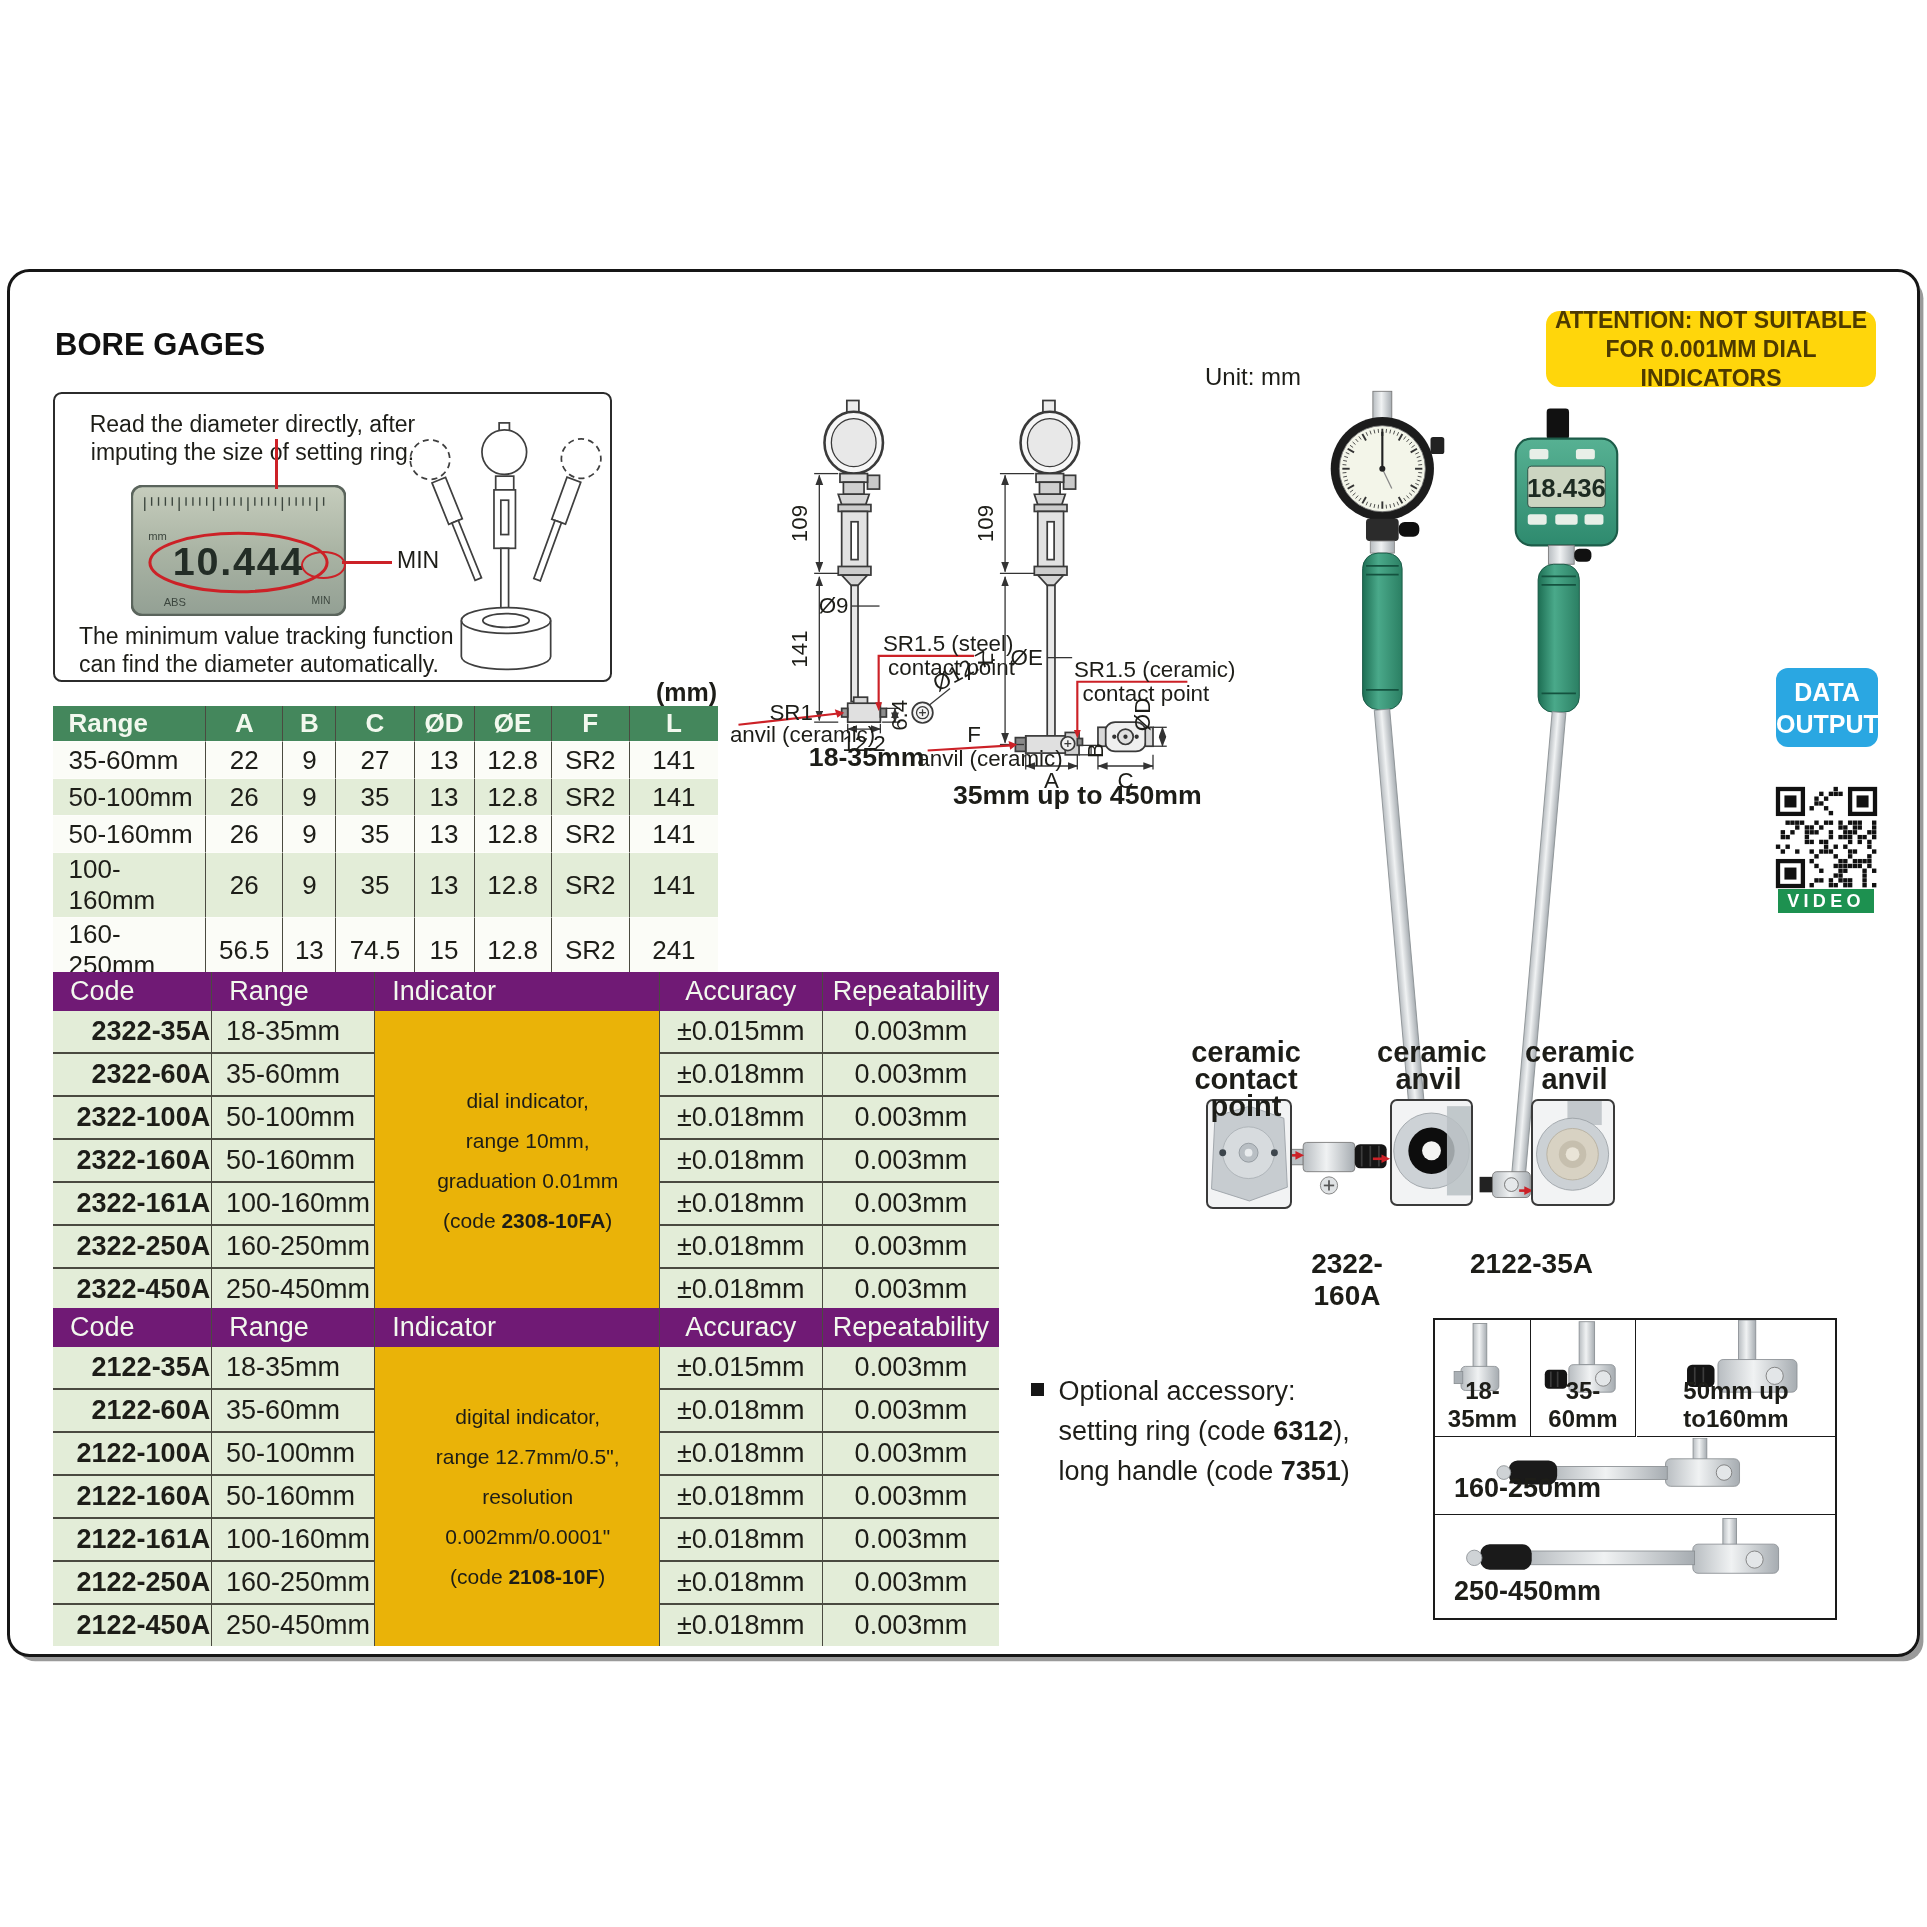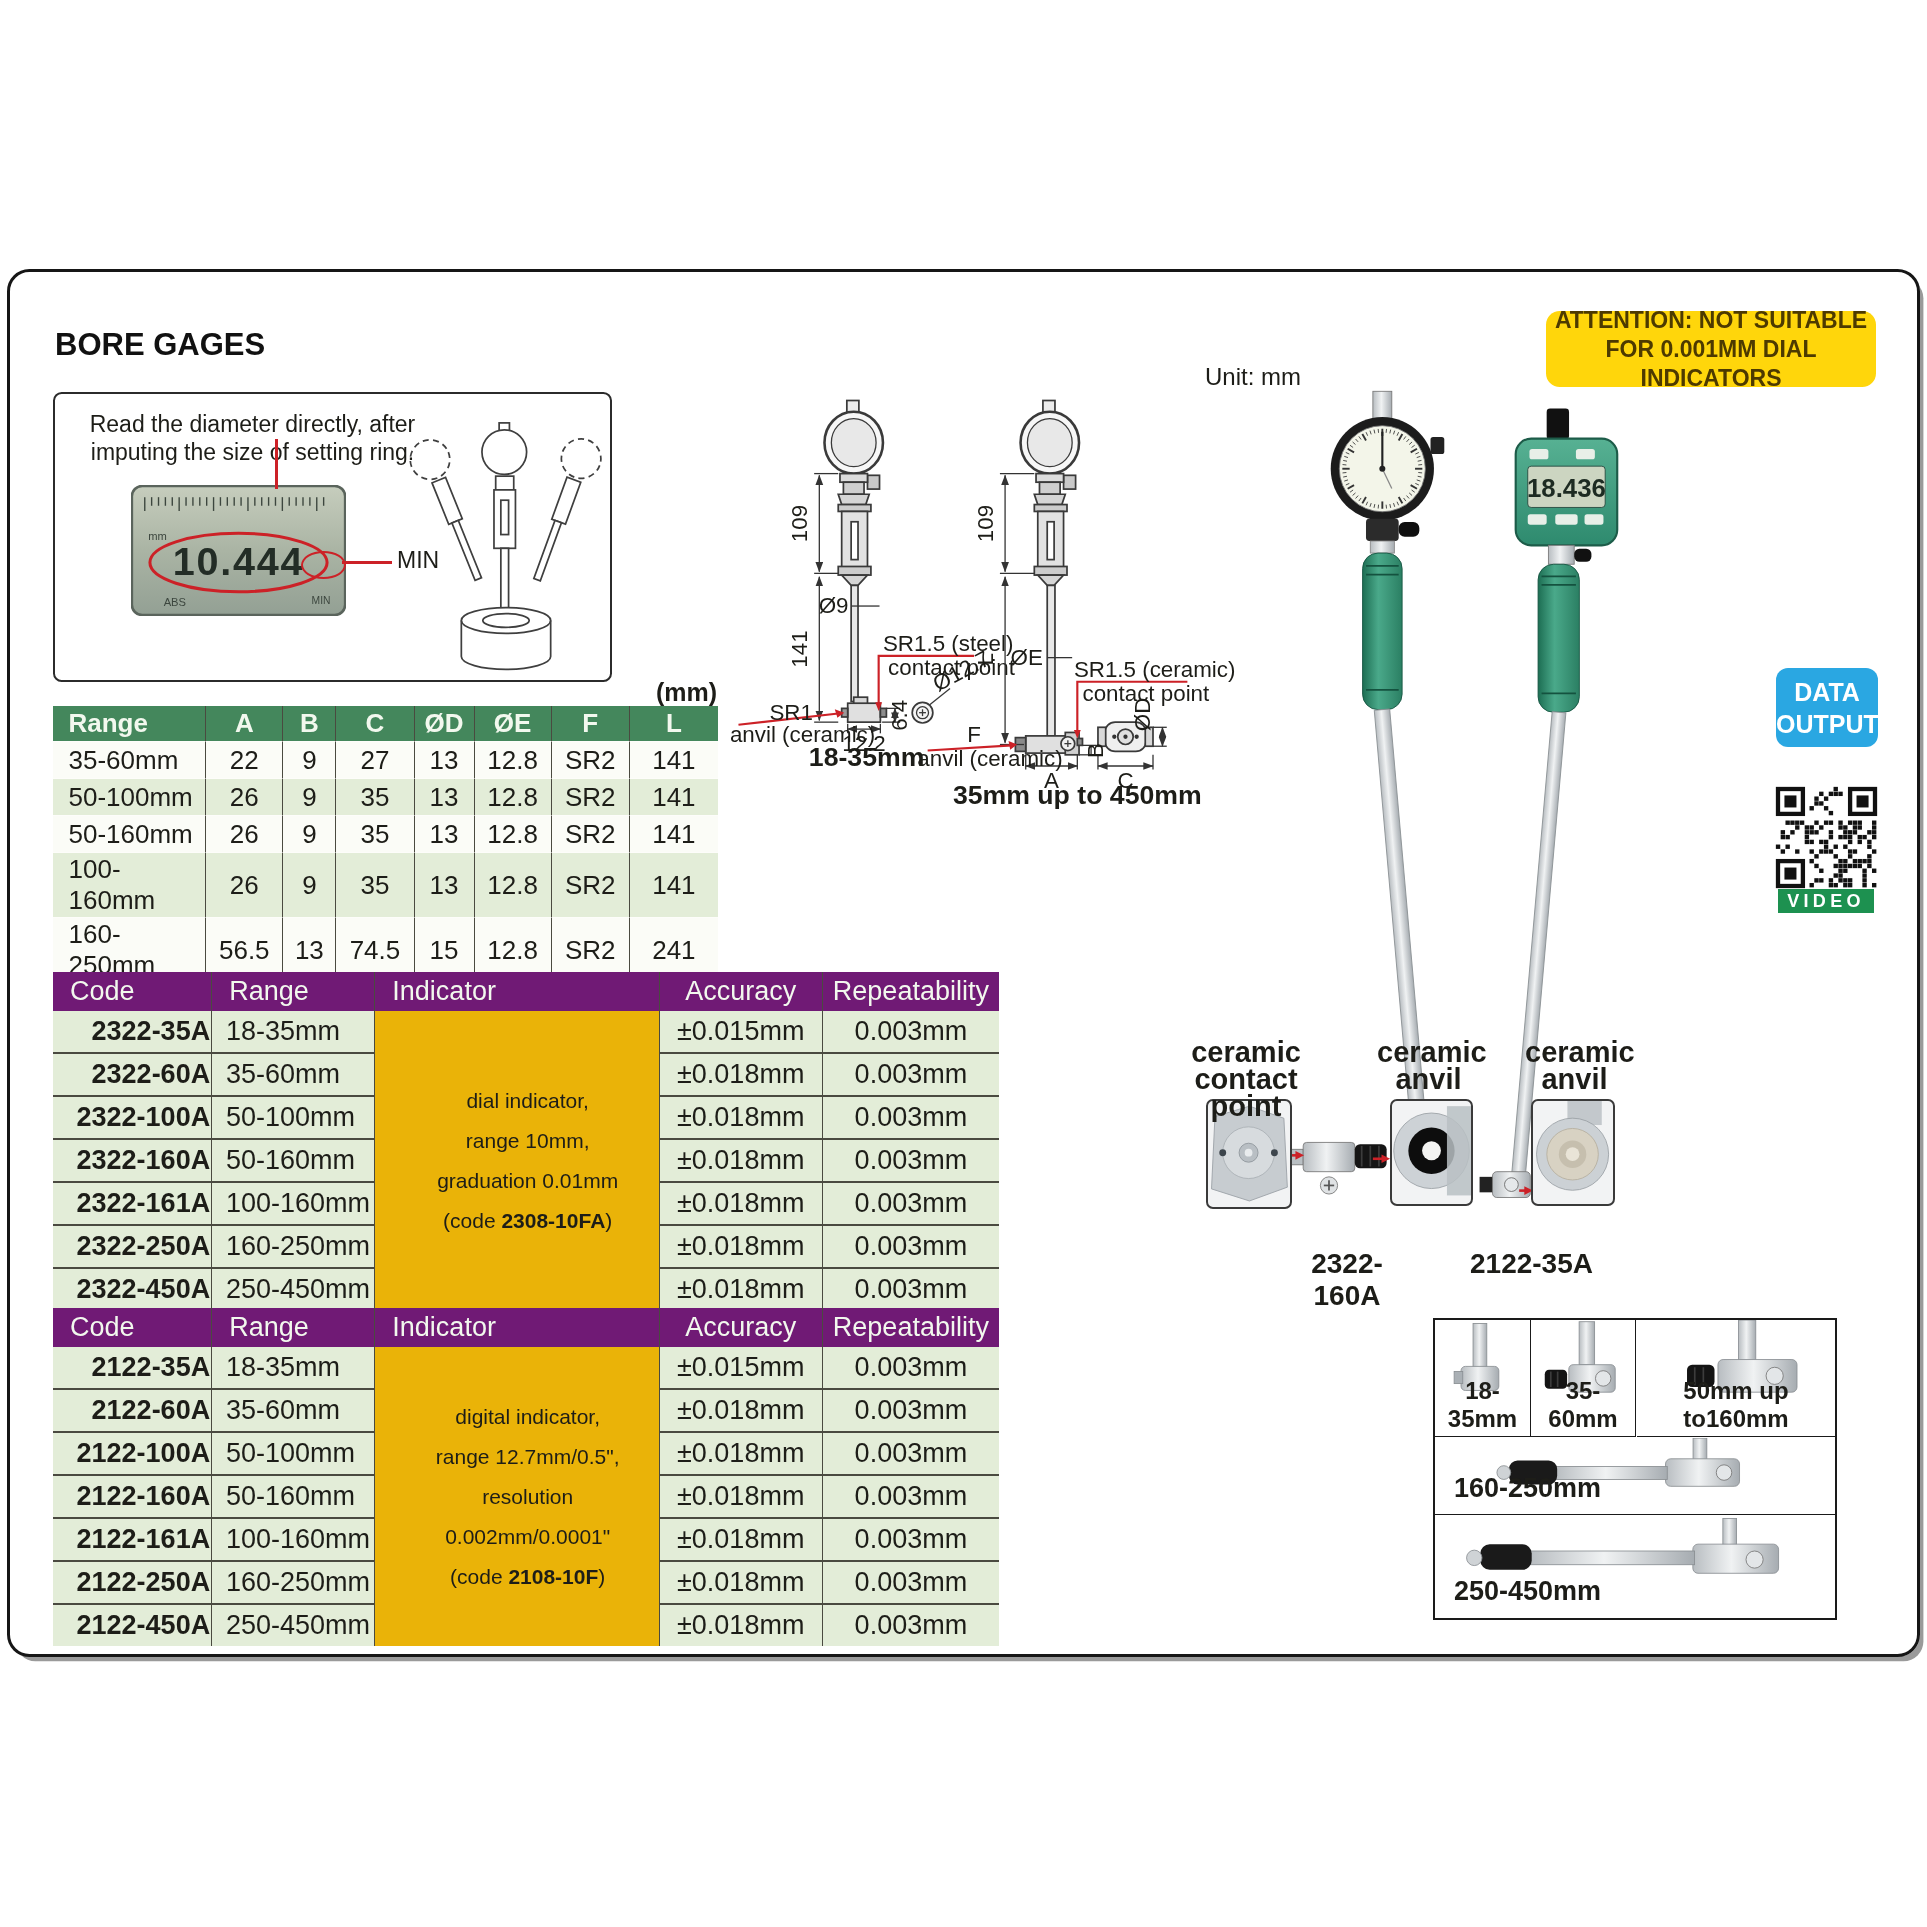--- a/index.html
+++ b/index.html
@@ -166,20 +166,24 @@
           <circle cx="114" cy="56" r="26" fill="#fff"></circle>
           <rect x="104" y="84" width="21" height="16" fill="#fff"></rect>
           <rect x="102" y="100" width="25" height="68" fill="#fff"></rect>
           <rect x="110" y="112" width="9" height="40" fill="#fff"></rect>
           <rect x="110" y="168" width="9" height="92" fill="#fff"></rect>
           <path d="M64,252 a52,15 0 1 0 104,0 a52,15 0 1 0 -104,0" fill="#fff"></path>
           <path d="M64,252 v42 a52,15 0 0 0 104,0 v-42"></path>
           <ellipse cx="116" cy="252" rx="27" ry="8"></ellipse>
         </g>
       </svg>
+    </div>
+    <div class="abs info-t2">
+      <div>The minimum value tracking function</div>
+      <div>can find the diameter automatically.</div>
     </div>
   </div>
 
   <div class="abs attention">
     <div>ATTENTION: NOT SUITABLE</div>
     <div>FOR 0.001MM DIAL INDICATORS</div>
   </div>
 
   <div class="abs unit">Unit: mm</div>
   <div class="abs mmnote">(mm)</div>
@@ -841,20 +845,26 @@
           <rect x="89" y="5" width="24" height="24" fill="#fff"></rect>
           <rect x="94" y="10" width="14" height="14"></rect>
         <rect x="0" y="84" width="34" height="34"></rect>
           <rect x="5" y="89" width="24" height="24" fill="#fff"></rect>
           <rect x="10" y="94" width="14" height="14"></rect>
       </g>
     </svg>
     <div class="video-bar">VIDEO</div>
   </div>
 
+  <div class="optional">
+    <span class="bullet"></span>
+    <div>Optional accessory:</div>
+    <div><span>setting ring (code </span><b>6312</b><span>),</span></div>
+    <div><span>long handle (code </span><b>7351</b><span>)</span></div>
+  </div>
 
   <div class="abs size-box">
     <div class="cell cA">
       <svg width="95" height="116" viewBox="0 0 110 135">
         <rect x="44" y="4" width="16" height="52" fill="url(#metal)" stroke="#8a8f93"></rect>
         <rect x="30" y="54" width="44" height="28" rx="5" fill="url(#metal)" stroke="#8a8f93"></rect>
         <rect x="22" y="60" width="10" height="14" fill="#aab0b5" stroke="#8a8f93"></rect>
       </svg>
       <div class="cell-label">18-35mm</div>
     </div>

